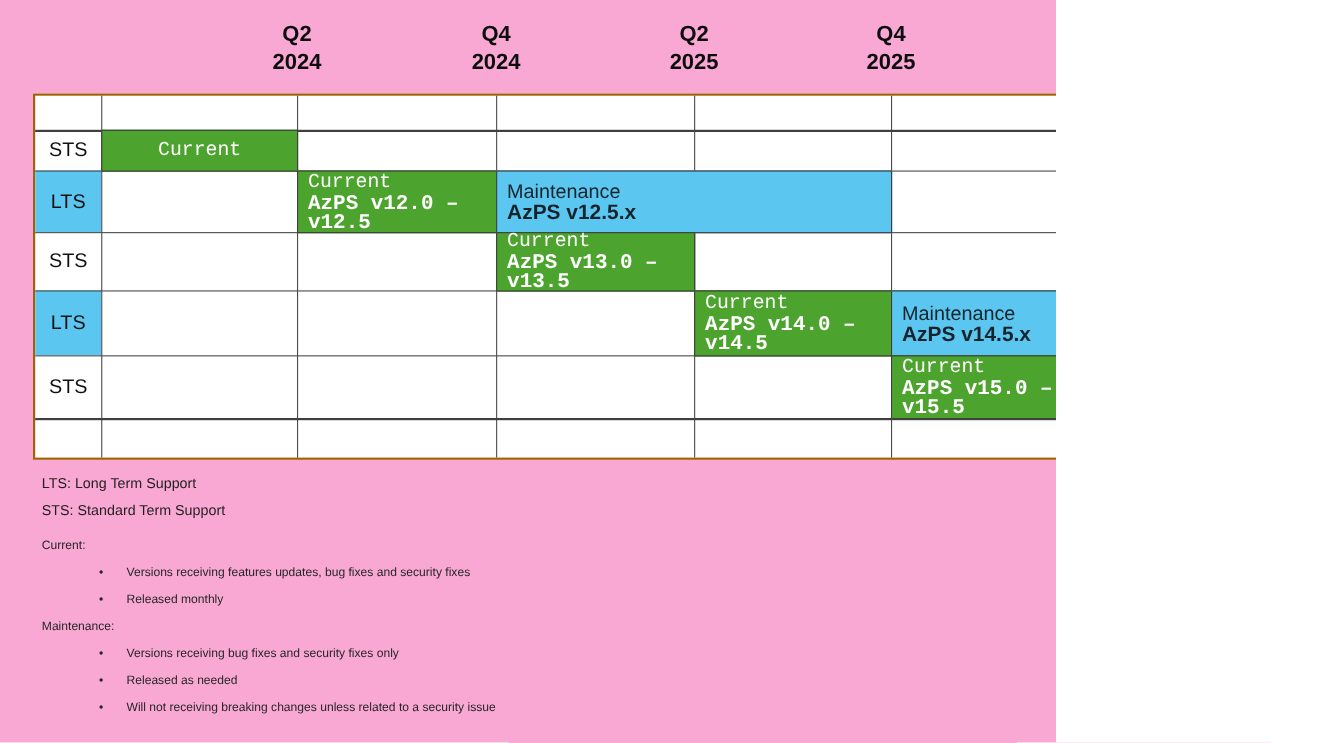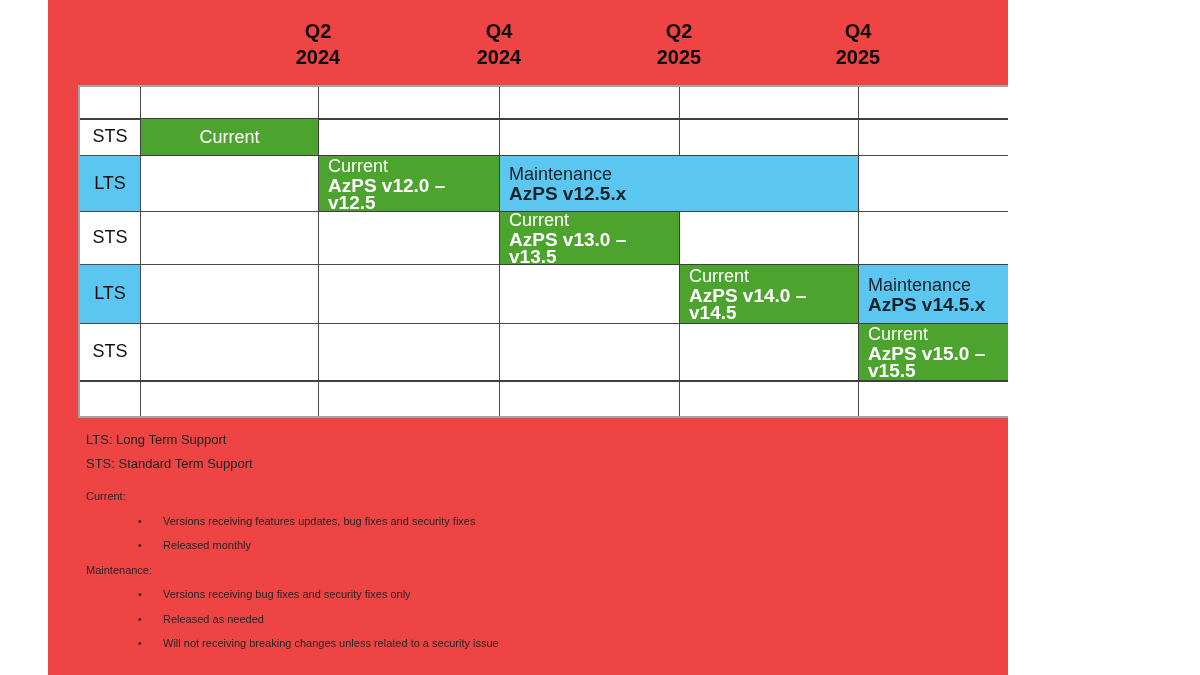--- a/index.html
+++ b/index.html
@@ -1,37 +1,37 @@
 <!DOCTYPE html>
 <html style="--green: #4CA32D; --blue: #5BC6F0;"><head>
 <meta charset="utf-8">
 <style>
   html,body { margin:0; padding:0; background:#fff; }
   body { font-family:"Liberation Sans","DejaVu Sans",sans-serif; color:#1a1a1a; }
-  .stage { position:relative; width:960px; height:675px; background:#ef4444; overflow:hidden;margin-left:48px; }
+  .stage { position:relative; width:960px; height:675px; background:#f9a8d4; overflow:hidden; }
 
   
   .qheader { position:absolute; top:18px; width:140px; text-align:center;
              font-size:20px; font-weight:700; line-height:26px; color:#0d0d0d; }
 
   
   .frame { position:absolute; left:30px; top:85px; width:1140px; height:333px;
-           border:2px solid #a3a3a3; box-sizing:border-box; background:#fff; }
+           border:2px solid #a16207; box-sizing:border-box; background:#fff; }
   .vline { position:absolute; top:0; bottom:0; width:1px; background:#4a4a4a; z-index:2; }
   .hline { position:absolute; left:0; right:0; height:1px; background:#4a4a4a; z-index:2; }
   .hline.thick { height:2px; background:#3f3f3f; }
 
   .rowlabel { position:absolute; left:0; width:60px; display:flex; align-items:center;
               justify-content:center; font-size:18px; color:#111; z-index:1; }
   .rowlabel.blue { background:var(--blue,#5BC6F0); }
 
   .bar { position:absolute; box-sizing:border-box; border:1px solid #3e3e3e;
          display:flex; flex-direction:column; justify-content:center;
          padding:2px 8px 3px 9px; z-index:3; }
-  .bar.green { background:var(--green,#4CA32D); color:#fff; }
+  .bar.green { background:var(--green,#4CA32D); color:#fff;font-family:Liberation Mono, monospace; }
   .bar.blue  { background:var(--blue,#5BC6F0); color:#15232b; }
   .bar .t { font-size:18px; line-height:21px; }
   .bar .s { font-size:19px; font-weight:700; line-height:17px; }
   .bar.blue .s { font-weight:600; }
   .bar.center { align-items:center; padding:0; }
 
   
   .legend { position:absolute; left:38px; top:428px; font-size:13px;
             line-height:24px; color:#1f1f1f; }
   .note { position:absolute; left:813px; top:436px; font-size:13.5px; color:#2a2a2a; }

